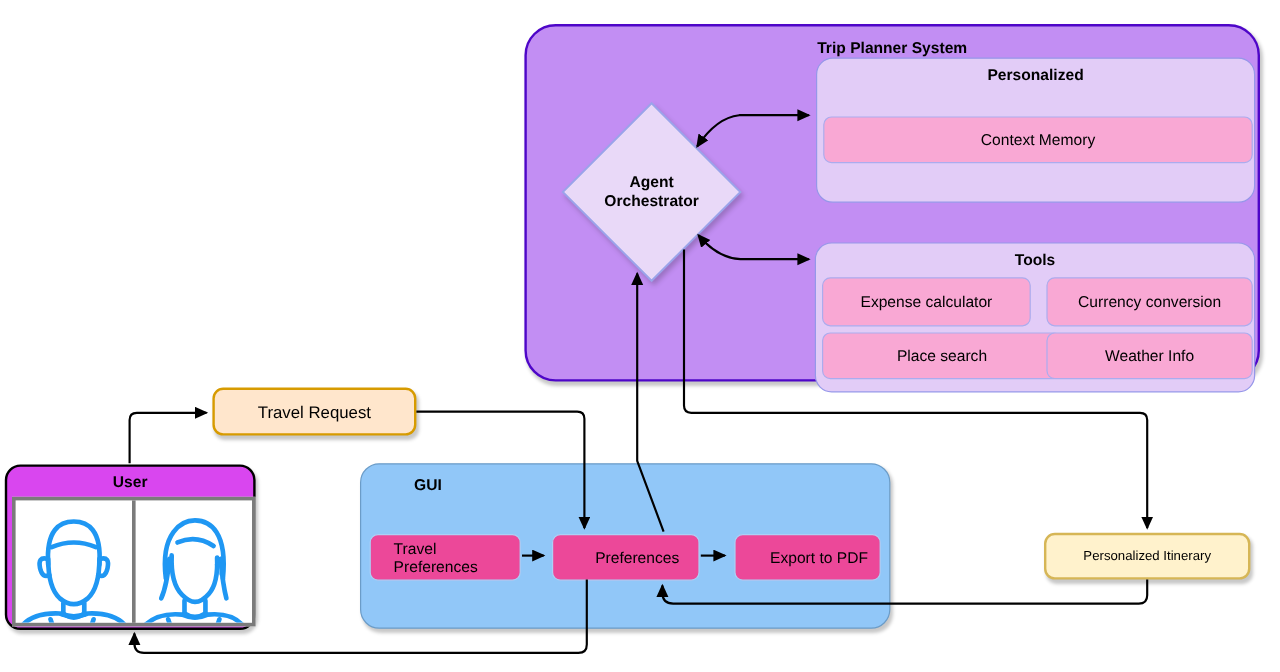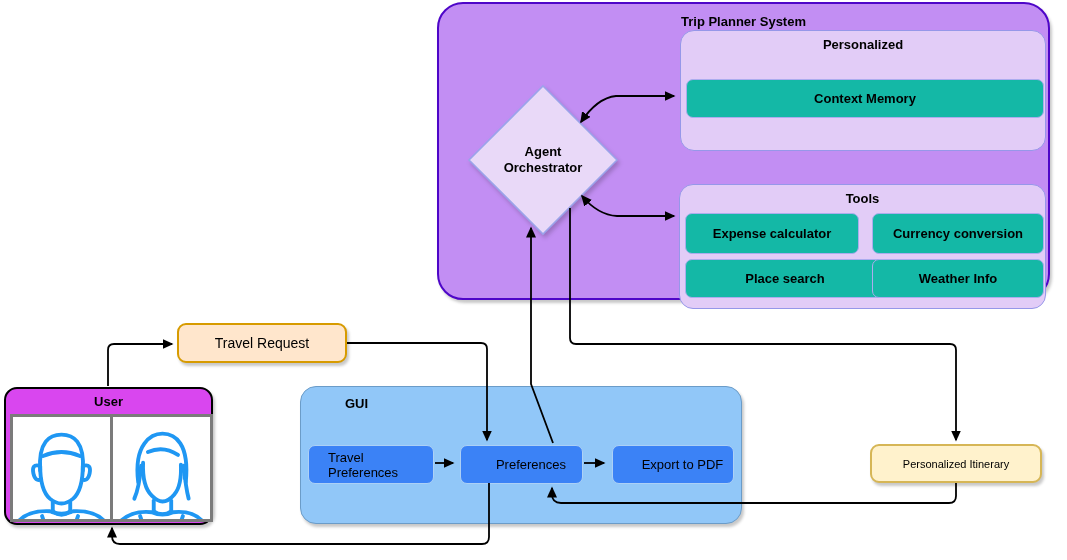--- a/index.html
+++ b/index.html
@@ -3,35 +3,35 @@
 <meta charset="utf-8">
 <style>
   html,body{margin:0;padding:0;background:#ffffff;}
   #canvas{
     position:relative;width:1067px;height:560px;background:#ffffff;
     font-family:"Liberation Sans",sans-serif;color:#000;overflow:hidden;
   }
   .shadow{box-shadow:2px 3px 3px rgba(0,0,0,0.22);}
 
   
-  .trip{position:absolute;left:437px;top:2px;width:613px;height:298px;
+  .trip{position:absolute;left:437px;top:20px;width:613px;height:298px;
     background:#c28ef3;border:2px solid #4e06c8;border-radius:26px;box-sizing:border-box;}
   .trip-title{position:absolute;left:0;top:10px;width:100%;text-align:center;
     font-weight:bold;font-size:13px;}
 
   .subcontainer{position:absolute;background:#e2ccf7;border:1.5px solid #9697e9;
     border-radius:14px;box-sizing:border-box;}
   .sub-kb{left:241px;top:26px;width:366px;height:121px;}
   .sub-tools{left:240px;top:155px;width:367px;height:125px;margin-top:25px;}
   .sub-title{position:absolute;left:0;top:6px;width:100%;text-align:center;
     font-weight:bold;font-size:13px;}
 
-  .pnode{position:absolute;background:#14b8a6;border:1.5px solid #abacee;
+  .pnode{position:absolute;background:#f9a8d4;border:1.5px solid #abacee;
     border-radius:7px;box-sizing:border-box;display:flex;align-items:center;
-    justify-content:center;font-size:13px;font-weight:bold;}
+    justify-content:center;font-size:13px;}
   .cm{left:5px;top:48px;width:358px;height:39px;}
   .t-ec{left:5px;top:28px;width:174px;height:41px;}
   .t-cc{left:192px;top:28px;width:172px;height:41px;}
   .t-ps{left:5px;top:74px;width:200px;height:39px;}
   .t-wi{left:192px;top:74px;width:172px;height:39px;}
 
   
   .diamond-wrap{position:absolute;left:466px;top:83px;width:154px;height:154px;
     filter:drop-shadow(2px 3px 2px rgba(0,0,0,0.2));}
   .diamond-label{position:absolute;left:466px;top:83px;width:154px;height:154px;
@@ -54,21 +54,21 @@
     background:#ffe6cc;border:2px solid #d79b00;border-radius:9px;box-sizing:border-box;
     display:flex;align-items:center;justify-content:center;font-size:14px;}
   .pi{position:absolute;left:870px;top:444px;width:172px;height:39px;
     background:#fff2cc;border:2px solid #d6b656;border-radius:9px;box-sizing:border-box;
     display:flex;align-items:center;justify-content:center;font-size:11px;}
 
   
   .gui{position:absolute;left:300px;top:386px;width:442px;height:138px;
     background:#91c7f8;border:1.5px solid #6b9cc8;border-radius:16px;box-sizing:border-box;}
   .gui-title{position:absolute;left:44px;top:9px;font-weight:bold;font-size:13px;}
-  .gnode{position:absolute;background:#3b82f6;border:1.5px solid #acd0f6;
+  .gnode{position:absolute;background:#ec4899;border:1.5px solid #acd0f6;
     border-radius:7px;box-sizing:border-box;display:flex;align-items:center;
     justify-content:center;font-size:13px;padding-left:19px;}
   .g-tp{left:7px;top:58px;width:126px;height:39px;}
   .g-cv{left:159px;top:58px;width:123px;height:39px;}
   .g-ep{left:311px;top:58px;width:122px;height:39px;}
 
   
   .edges{position:absolute;left:0;top:0;width:1067px;height:560px;
     pointer-events:none;z-index:50;}
   .edges path.e{fill:none;stroke:#000;stroke-width:1.8px;stroke-linejoin:round;}

